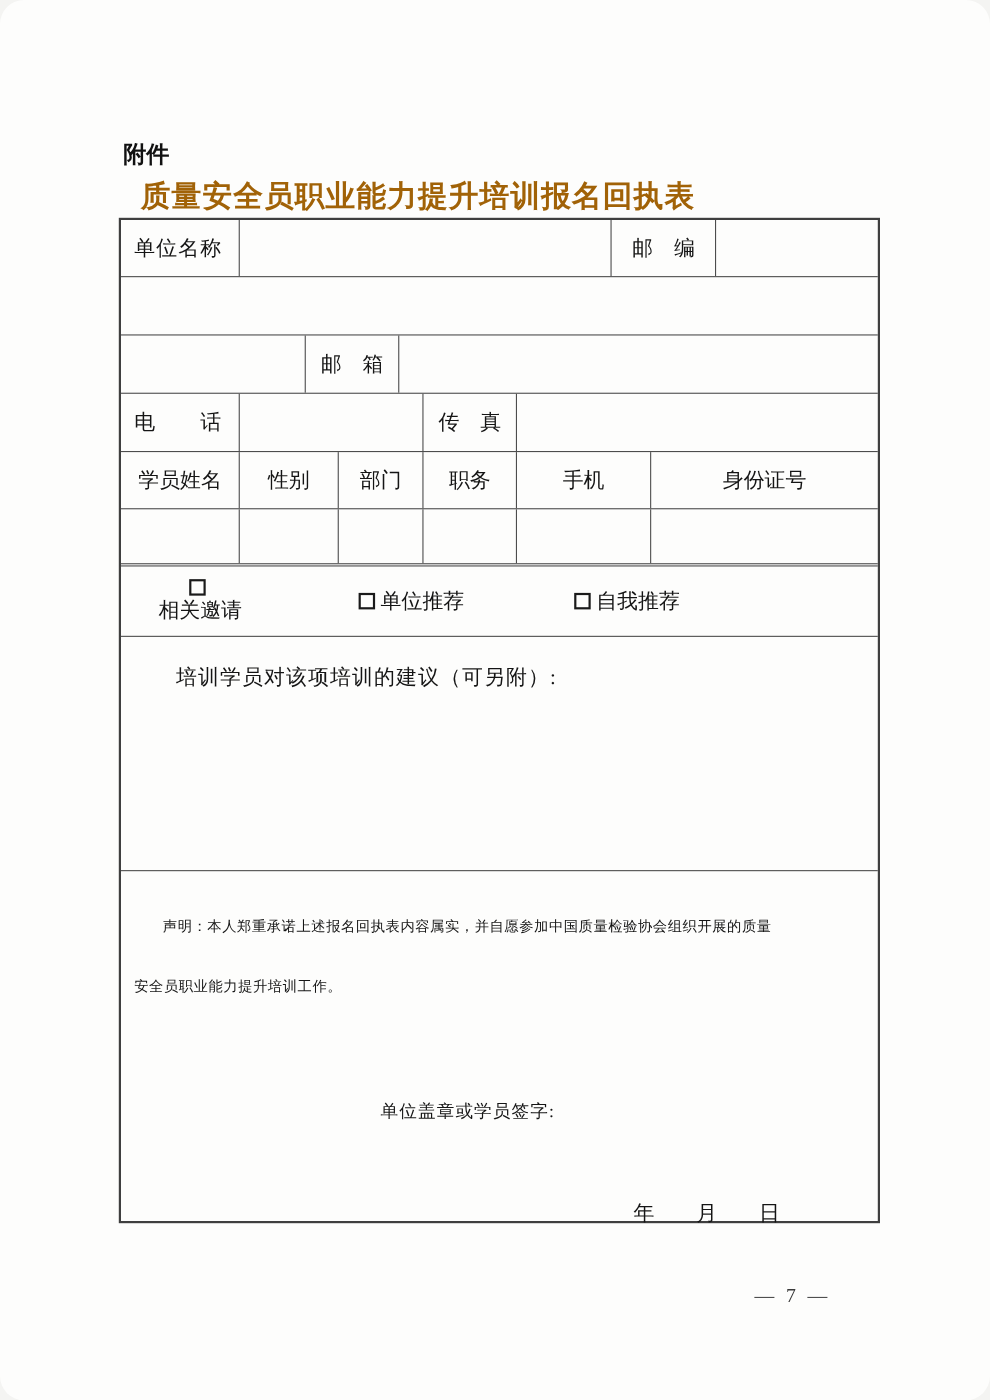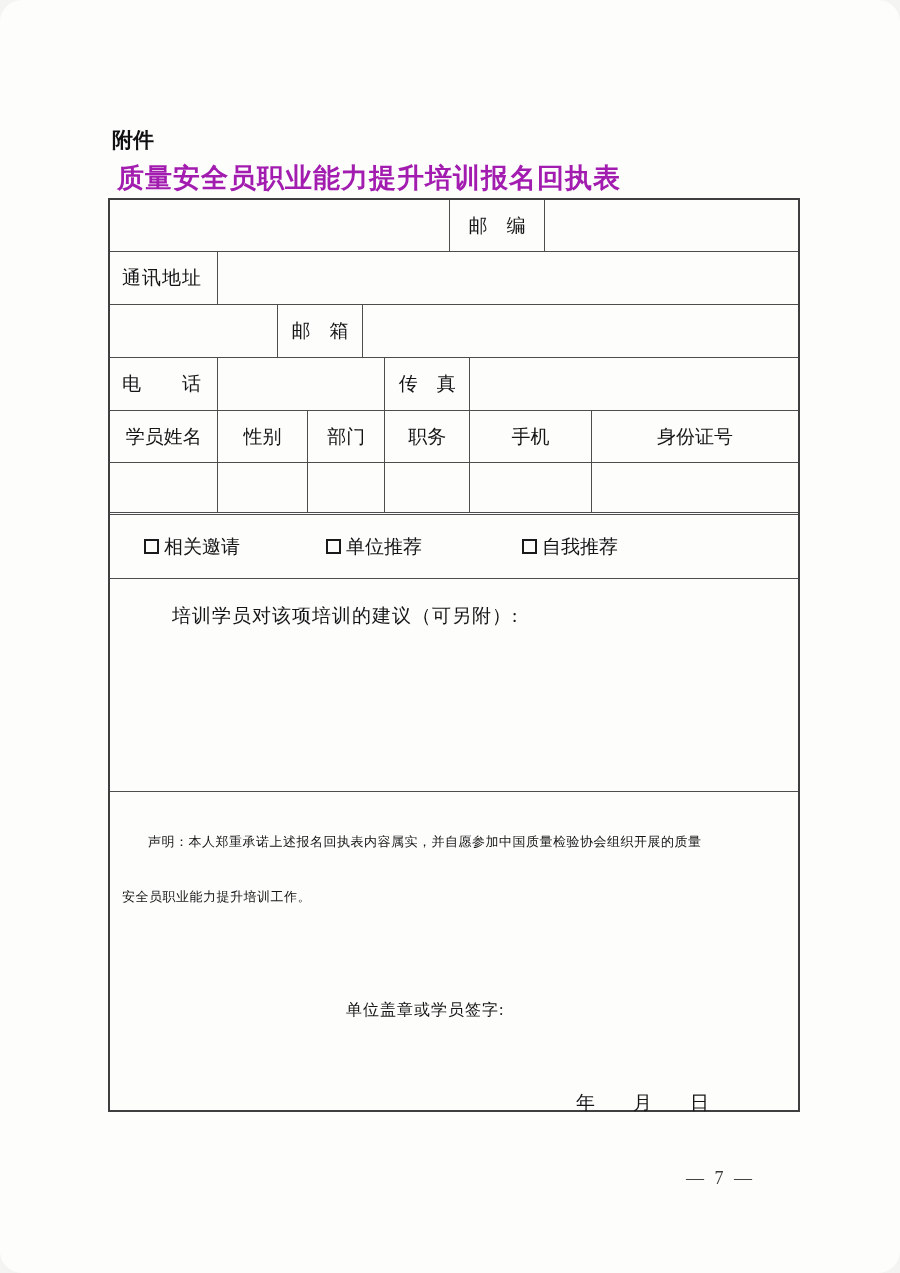--- a/index.html
+++ b/index.html
@@ -18,28 +18,28 @@
   .attachment {
     position: absolute;
     left: 112px; top: 126px;
     font-family: "Liberation Sans", "DejaVu Sans", sans-serif;
     font-weight: bold;
     font-size: 21px;
     color: #111;
   }
   .title {
     position: absolute;
-    left: 1px; top: 160px;
+    left: 12px; top: 160px;
     width: 736px;
     text-align: center;
     font-family: "Liberation Sans", "DejaVu Sans", sans-serif;
     font-weight: bold;
     font-size: 27px;
     letter-spacing: 1px;
-    color: #a21caf;
+    color: #a16207;
   }
   .form-box {
     position: absolute;
     left: 108px; top: 198px;
     width: 692px; height: 914px;
     border: 2px solid #3f3f3f;
     background: #fdfdfc;
   }
   .frow { display: flex; border-bottom: 1px solid #4d4d4d; }
   .fcell {
@@ -65,21 +65,21 @@
   .cbox {
     display: inline-block;
     width: 15px; height: 15px;
     border: 2px solid #1a1a1a;
     margin-right: 5px;
     background: #fdfdfc;
   }
   .suggestion-cell {
     display: block;
     border-bottom: 1px solid #4d4d4d;
-    padding: 24px 14px 0 24px;
+    padding: 24px 14px 0 12px;
     font-size: 19px;
   }
   .suggestion-cell p { text-indent: 2em; letter-spacing: 1px; }
   .declaration-cell { position: relative; display: block; }
   .declaration-text {
     margin: 22px 14px 0 12px;
     width: 580px;
     font-size: 13px;
     line-height: 55px;
     text-indent: 2em;
@@ -126,27 +126,27 @@
 
 <div class="page">
 
   <div class="attachment">附件</div>
 
   <div class="title">质量安全员职业能力提升培训报名回执表</div>
 
   <div class="form-box">
 
     <div class="frow h52">
+      <div class="fcell lab w-lab">单位名称</div>
       <div class="fcell w-r1v1"></div>
       <div class="fcell ctr w-r1lab2">邮　编</div>
       <div class="fcell end w-r1v2"></div>
     </div>
 
     <div class="frow h53">
-      <div class="fcell lab w-lab">通讯地址</div>
       <div class="fcell end w-full"></div>
     </div>
 
     <div class="frow h53">
       <div class="fcell w-r3v1"></div>
       <div class="fcell ctr w-r3lab2">邮　箱</div>
       <div class="fcell end w-r3v2"></div>
     </div>
 
     <div class="frow h53">
@@ -171,21 +171,21 @@
       <div class="fcell w-dept"></div>
       <div class="fcell w-duty"></div>
       <div class="fcell w-mobile"></div>
       <div class="fcell end w-id"></div>
     </div>
 
     <div class="spacer-row"></div>
 
     <div class="frow h64">
       <div class="fcell end w-full options-cell">
-        <span class="opt" style="left:34px;">
+        <span class="opt" style="left:34px;flex-direction:column;">
           <span class="cbox"></span>
           <span>相关邀请</span>
         </span>
         <span class="opt" style="left:216px;">
           <span class="cbox"></span>
           <span>单位推荐</span>
         </span>
         <span class="opt" style="left:412px;">
           <span class="cbox"></span>
           <span>自我推荐</span>

